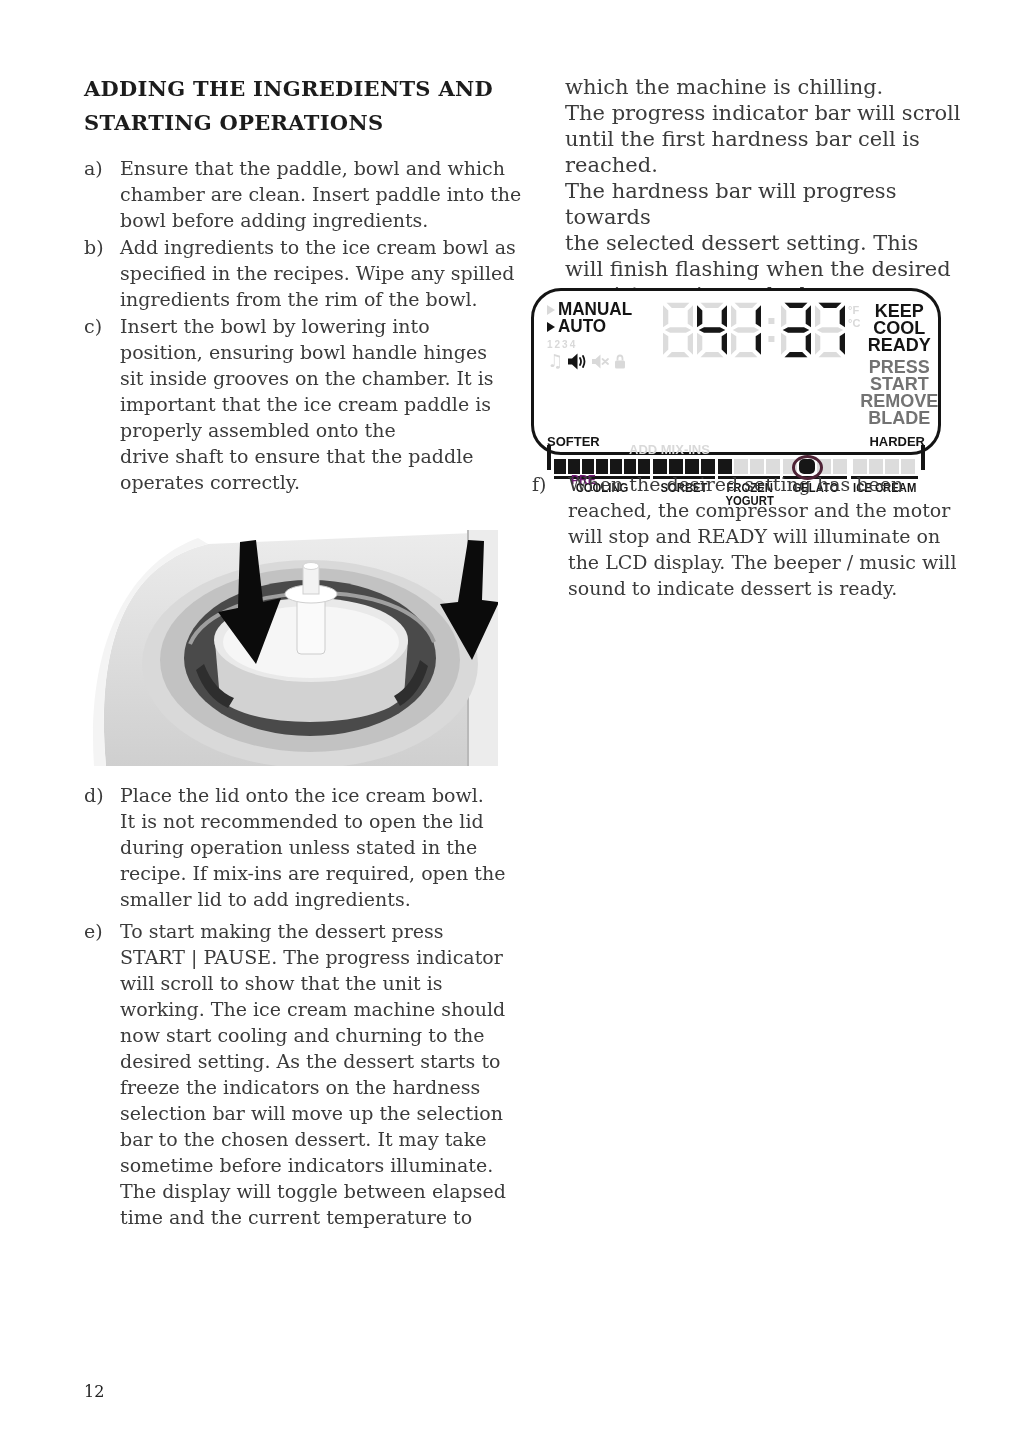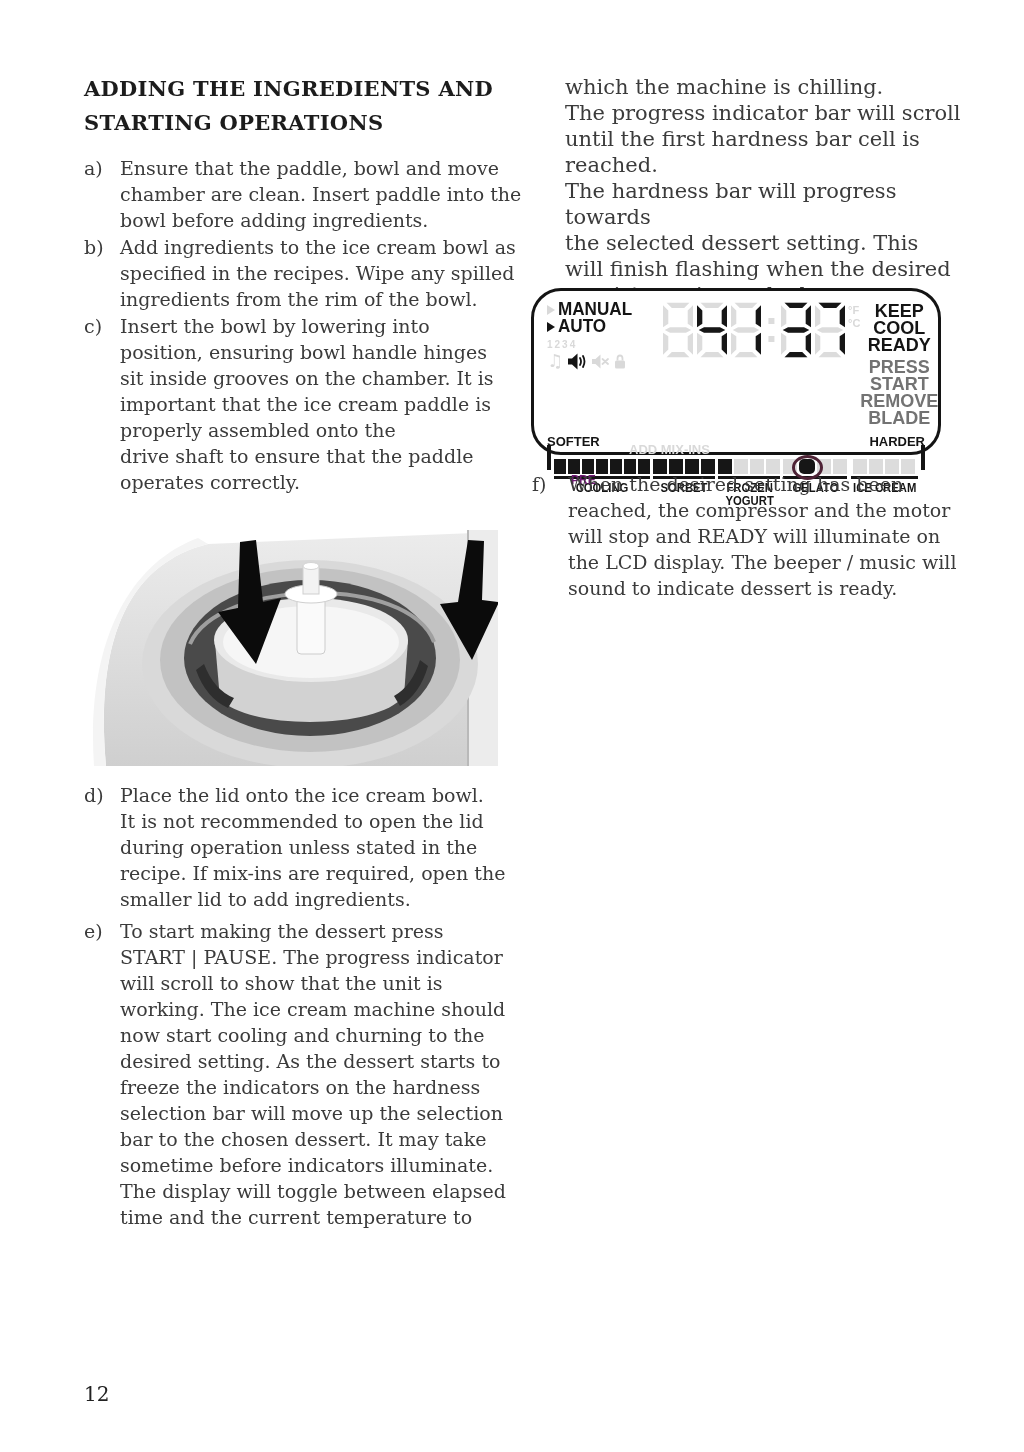--- a/index.html
+++ b/index.html
@@ -10,21 +10,21 @@
            line-height:34px;color:#1c1c1c;white-space:pre-line;letter-spacing:.3px;}
 
   .step{position:absolute;left:84px;display:flex;font-size:19px;line-height:26px;width:452px;}
   .step .marker{flex:none;width:36px;}
   .step .stext{white-space:pre-line;}
 
   .intro{position:absolute;left:565px;top:74px;width:414px;font-size:21px;line-height:26px;
          white-space:pre-line;}
   .step-f{left:532px;top:471px;width:446px;}
 
-  .pagenum{position:absolute;left:84px;top:1382px;font-size:20px;color:#222;}
+  .pagenum{position:absolute;left:84px;top:1382px;font-size:16px;color:#222;}
 
   
   .photo{position:absolute;left:78px;top:524px;width:420px;height:242px;}
 
   
   .lcd{position:absolute;left:531px;top:288px;width:410px;height:167px;box-sizing:border-box;
        background:#fff;border:3.5px solid #141414;border-radius:30px;padding:10px 13px 4px 13px;}
   .lcd-sans{font-family:"Liberation Sans",sans-serif;font-weight:bold;}
   .lcd-top{display:flex;}
   .lcd-left{width:116px;flex:none;}
@@ -64,21 +64,21 @@
 </head>
 <body>
 
 <div class="page">
 
   <div class="heading">ADDING THE INGREDIENTS AND
 STARTING OPERATIONS</div>
 
   <div class="step" style="top:155px">
     <span class="marker">a)</span>
-    <span class="stext">Ensure that the paddle, bowl and move
+    <span class="stext">Ensure that the paddle, bowl and which
 chamber are clean. Insert paddle into the
 bowl before adding ingredients.</span>
   </div>
   <div class="step" style="top:234px">
     <span class="marker">b)</span>
     <span class="stext">Add ingredients to the ice cream bowl as
 specified in the recipes. Wipe any spilled
 ingredients from the rim of the bowl.</span>
   </div>
   <div class="step" style="top:313px">

